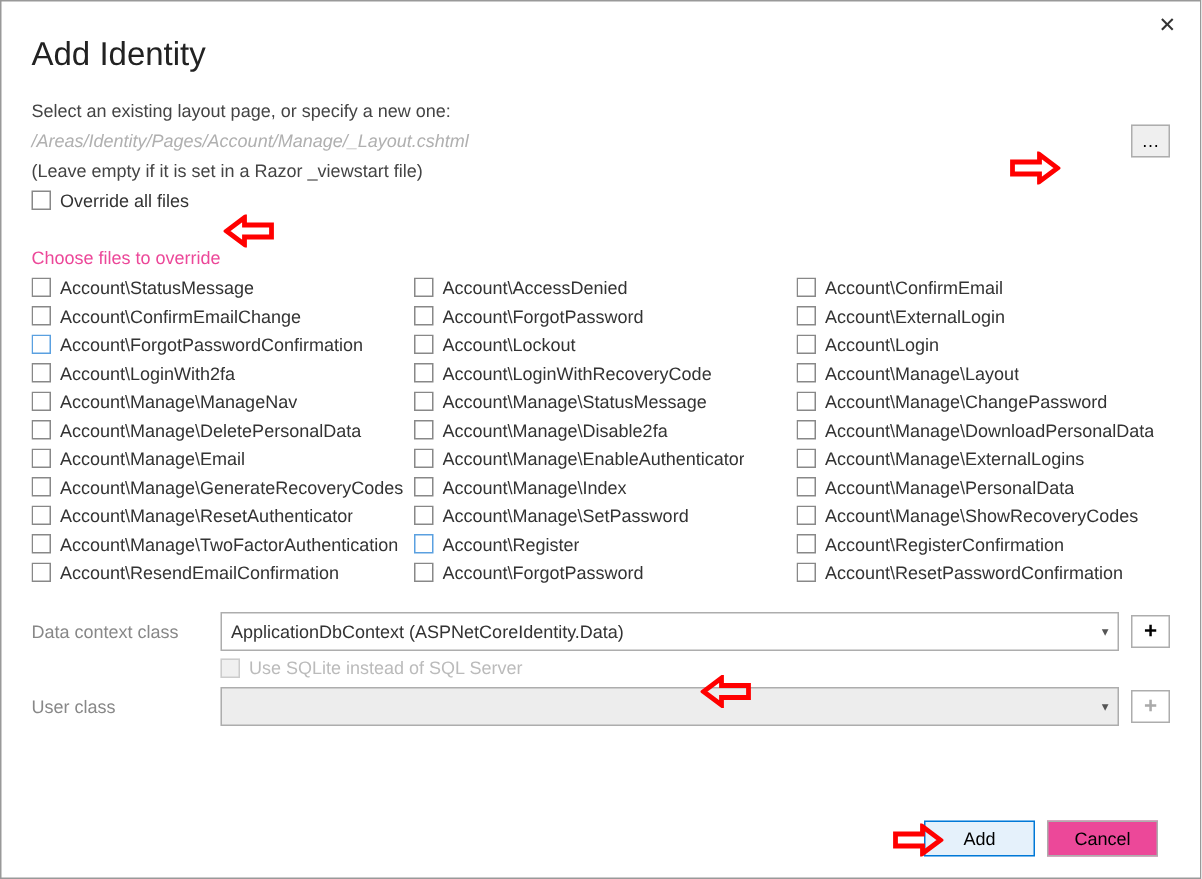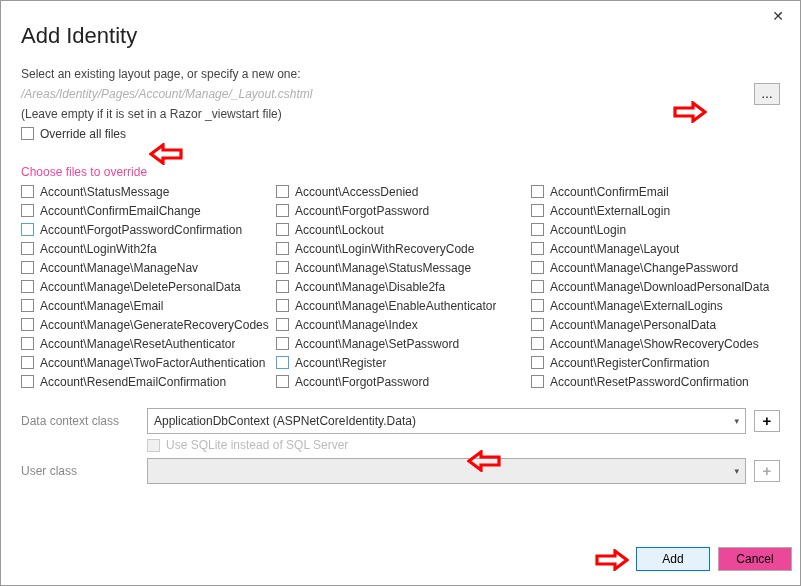--- a/index.html
+++ b/index.html
@@ -106,21 +106,21 @@
   .plus-btn.disabled { color:#aaa; cursor:default; }
   .sqlite-row {
     display: grid;
     grid-template-columns: 118px 1fr 26px;
     gap: 8px;
     margin-top: 4px;
   }
   .sqlite-inner { display:flex; align-items:center; gap:6px; color:#bbb; }
   .btn-row {
     position: absolute;
-    bottom: 14px; right: 8px;
+    bottom: 14px; right: 28px;
     display: flex; gap: 8px;
   }
   .btn {
     width: 74px; height: 24px;
     border: 1px solid #adadad;
     background: #ec4899;
     font-size: 12px;
     cursor: pointer;
   }
   .btn.primary { border: 1px solid #0078d7; background: #e5f1fb; }

